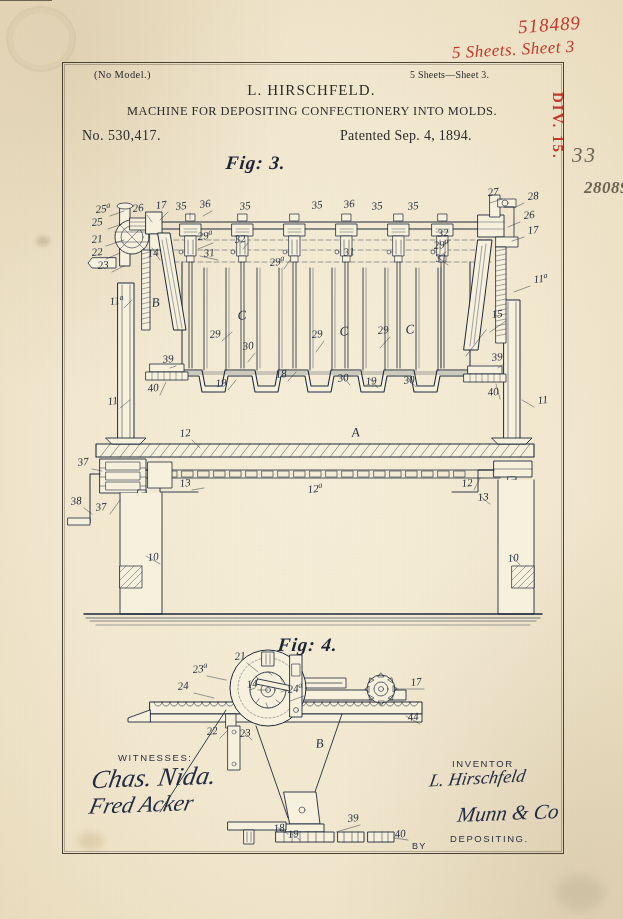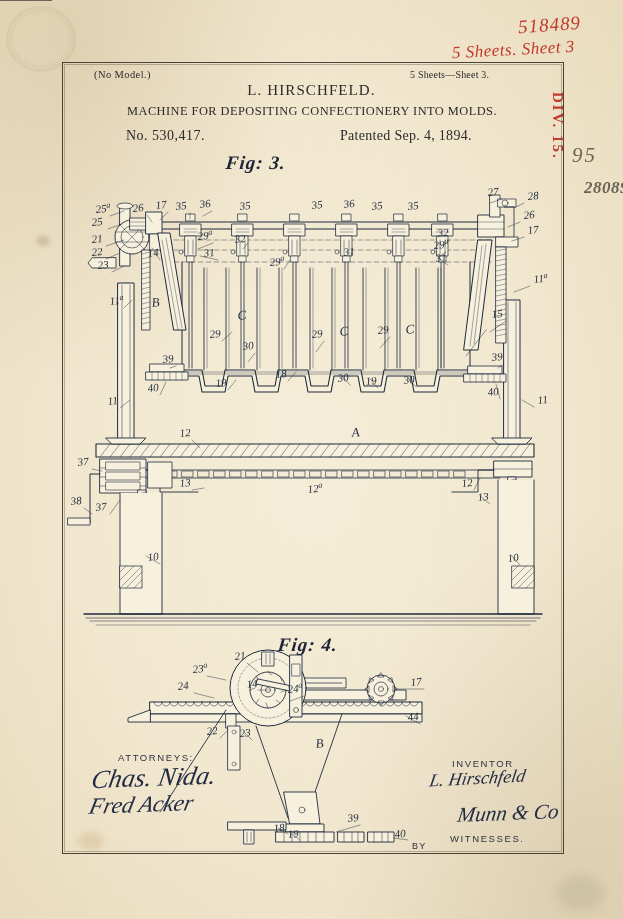--- a/index.html
+++ b/index.html
@@ -27,21 +27,21 @@
 
   
   .hdr{position:absolute;color:#2b2b2b;font-family:"Liberation Serif",serif;
        white-space:nowrap;letter-spacing:.4px;}
   #no-model{left:78px;top:69px;font-size:10.5px;margin-left:16px;}
   #sheets{left:410px;top:69px;font-size:10px;letter-spacing:.2px;}
   #inventor-name{left:0;top:82px;width:623px;text-align:center;font-size:15px;
                  letter-spacing:1.1px;}
   #title-line{left:62px;top:104px;width:500px;text-align:center;font-size:12.4px;
               letter-spacing:.45px;}
-  #patent-no{left:82px;top:128px;font-size:14px;letter-spacing:.5px;margin-left:44px;}
+  #patent-no{left:82px;top:128px;font-size:14px;letter-spacing:.5px;}
   #patent-date{left:340px;top:128px;font-size:14px;letter-spacing:.3px;}
 
   .figlabel{position:absolute;font-family:"Liberation Serif",serif;font-style:italic;
             font-weight:bold;font-size:19px;color:#1d2436;letter-spacing:1px;
             transform:skewX(-6deg);}
   #fig3-label{left:226px;top:152px;}
   #fig4-label{left:278px;top:634px;}
 
   
   .red{position:absolute;color:#c0392b;font-family:"Liberation Serif",serif;
@@ -93,21 +93,21 @@
   <div class="grain"></div>
   <div class="stain" style="left:78px;top:832px;width:26px;height:18px;background:rgba(168,120,60,.18);filter:blur(3px);"></div>
   <div class="stain" style="left:556px;top:876px;width:48px;height:34px;background:rgba(120,120,95,.14);filter:blur(5px);"></div>
   <div class="stain" style="left:36px;top:236px;width:14px;height:10px;background:rgba(120,95,60,.22);filter:blur(2px);"></div>
 
   <div id="seal"></div>
 
   <div class="red" id="ann-serial">518489</div>
   <div class="red" id="ann-sheets">5 Sheets. Sheet 3</div>
   <div class="red" id="ann-div">DIV. 15.</div>
-  <div class="pencil" id="ann-77">95</div>
+  <div class="pencil" id="ann-77">33</div>
   <div id="ann-rule"></div>
   <div class="pencil" id="ann-28089">28089</div>
 
   <div id="frame"></div>
 
   <div class="hdr" id="no-model">(No Model.)</div>
   <div class="hdr" id="sheets">5 Sheets—Sheet 3.</div>
   <div class="hdr" id="title-line">MACHINE FOR DEPOSITING CONFECTIONERY INTO MOLDS.</div>
   <div class="hdr" id="inventor-name">L. HIRSCHFELD.</div>
   <div class="hdr" id="patent-no">No. 530,417.</div>
@@ -638,22 +638,22 @@
         <text x="207" y="735" class="num" transform="rotate(-6 207 735)">22</text>
         <text x="240" y="737" class="num" transform="rotate(-6 240 737)">23</text>
         <text x="274" y="832" class="num" transform="rotate(-6 274 832)">18</text>
         <text x="288" y="838" class="num" transform="rotate(-6 288 838)">19</text>
         <text x="348" y="822" class="num" transform="rotate(-6 348 822)">39</text>
         <text x="395" y="838" class="num" transform="rotate(-6 395 838)">40</text>
         <text x="316" y="748" class="ltr" transform="rotate(-6 316 748)">B</text>
       </g>
   </svg>
 
-  <div class="blocklabel" id="witness-label">ATTORNEYS:</div>
+  <div class="blocklabel" id="witness-label">WITNESSES:</div>
   <div class="sig" id="sig-w1">Chas. Nida.</div>
   <div class="sig" id="sig-w2">Fred Acker</div>
   <div class="blocklabel" id="inventor-label">INVENTOR</div>
   <div class="sig" id="sig-inv">L. Hirschfeld</div>
   <div class="blocklabel" id="by-label">BY</div>
   <div class="sig" id="sig-att">Munn &amp; Co</div>
-  <div class="blocklabel" id="attorneys-label">WITNESSES.</div>
+  <div class="blocklabel" id="attorneys-label">DEPOSITING.</div>
 
 </div>
 
 </body></html>

